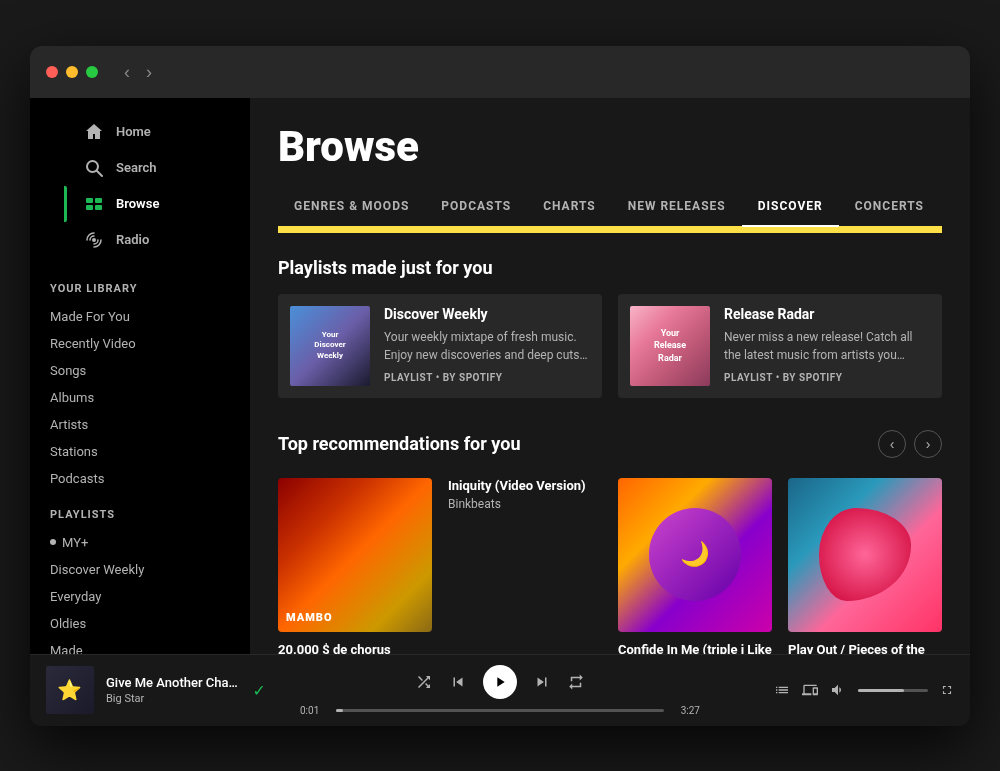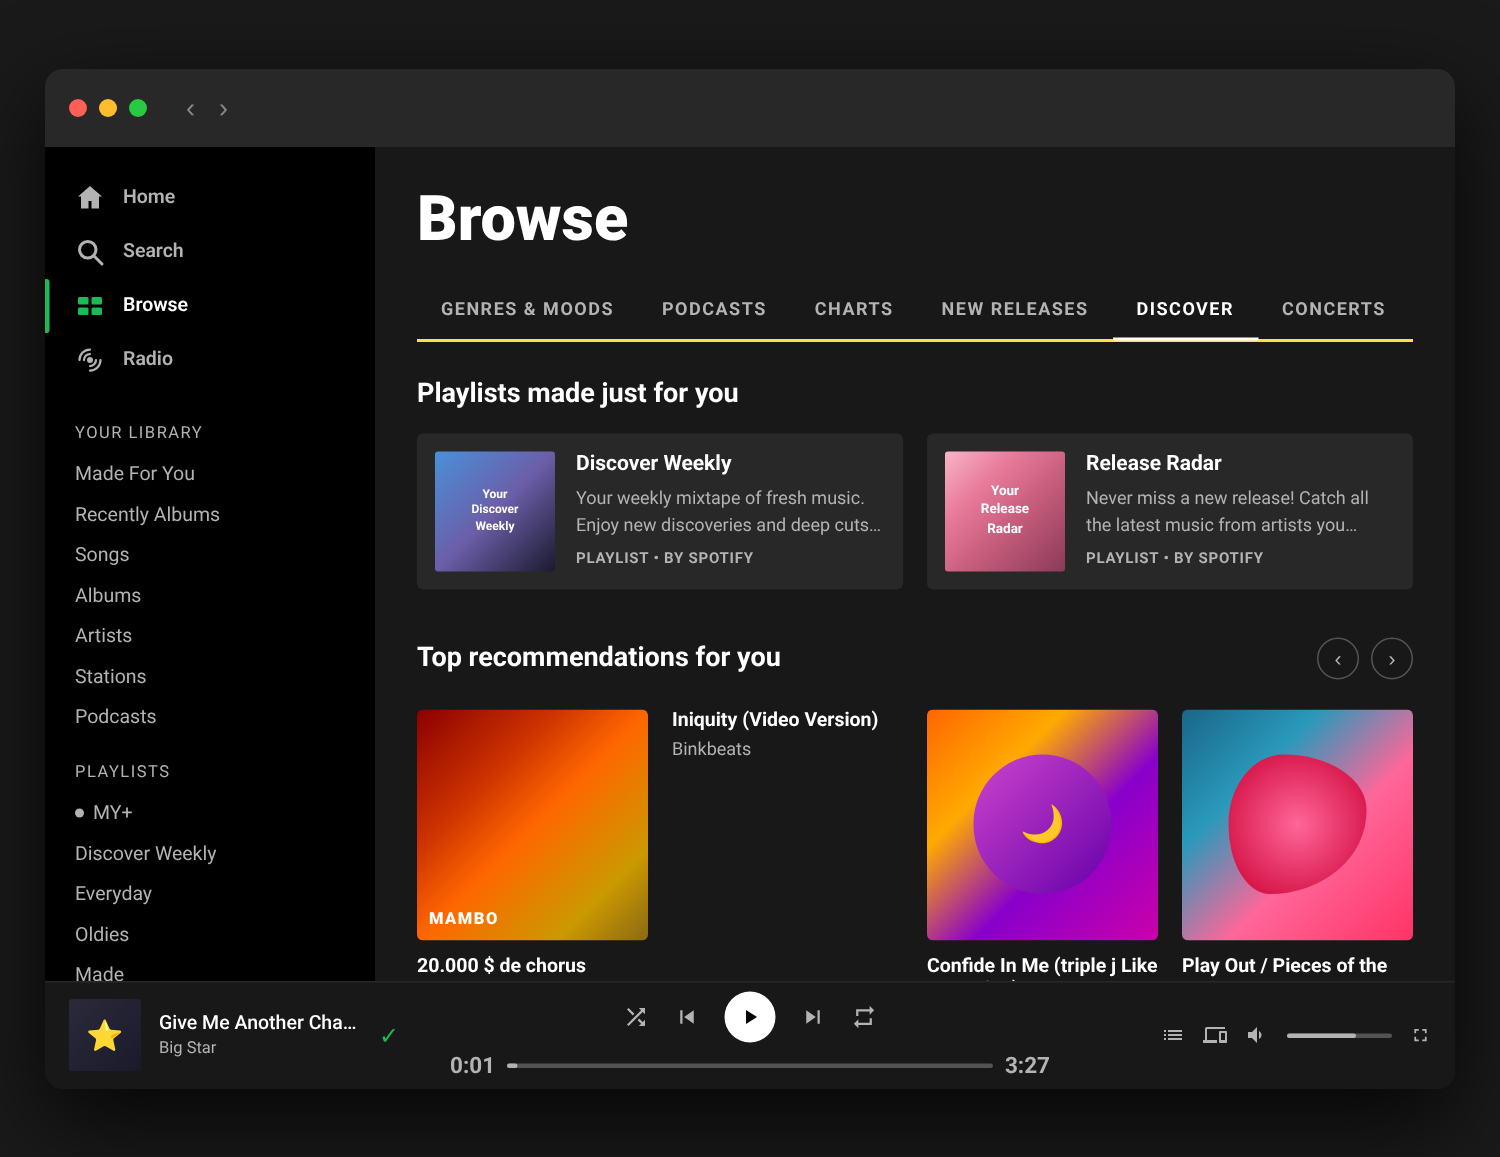--- a/index.html
+++ b/index.html
@@ -92,20 +92,21 @@
       width: 220px;
       background: #000;
       display: flex;
       flex-direction: column;
       flex-shrink: 0;
       overflow-y: auto;
       padding-bottom: 8px;
     }
     .sidebar-nav {
       padding: 16px 0 8px 0;
+      margin-left: 34px;
     }
     .sidebar-item {
       display: flex;
       align-items: center;
       gap: 12px;
       padding: 8px 20px;
       color: #b3b3b3;
       font-size: 13px;
       font-weight: 600;
       cursor: pointer;
@@ -128,21 +129,21 @@
       height: 20px;
       display: flex;
       align-items: center;
       justify-content: center;
       flex-shrink: 0;
     }
     .sidebar-section-label {
       padding: 16px 20px 8px;
       color: #b3b3b3;
       font-size: 11px;
-      font-weight: 400;
+      font-weight: 700;
       letter-spacing: 1px;
       text-transform: uppercase;
     }
     .sidebar-link {
       display: block;
       padding: 6px 20px;
       color: #b3b3b3;
       font-size: 13px;
       font-weight: 400;
       cursor: pointer;
@@ -172,21 +173,21 @@
     .browse-title {
       font-size: 42px;
       font-weight: 900;
       color: #fff;
       margin-bottom: 16px;
     }
     
     .tabs {
       display: flex;
       gap: 0;
-      border-bottom: 2px solid #fde047;
+      border-bottom: 7px solid #fde047;
       margin: 0 28px;
     }
     .tab {
       padding: 12px 16px;
       color: #b3b3b3;
       font-size: 12px;
       font-weight: 700;
       letter-spacing: 1px;
       text-transform: uppercase;
       cursor: pointer;
@@ -445,23 +446,22 @@
     }
     .progress-bar-container {
       display: flex;
       align-items: center;
       gap: 8px;
       width: 100%;
       max-width: 400px;
     }
     .time-label {
       color: #b3b3b3;
-      font-size: 15px;
+      font-size: 10px;
       min-width: 28px;
-      font-weight: bold;
     }
     .time-label.right { text-align: right; }
     .progress-track {
       flex: 1;
       height: 3px;
       background: #535353;
       border-radius: 2px;
       position: relative;
     }
     .progress-fill {
@@ -604,21 +604,21 @@
               <path d="M3 10a7 7 0 0 1 7-7" stroke="currentColor" stroke-width="1.5" fill="none" stroke-linecap="round"></path>
               <path d="M17 10a7 7 0 0 1-7 7" stroke="currentColor" stroke-width="1.5" fill="none" stroke-linecap="round"></path>
             </svg>
           </div>
           <span>Radio</span>
         </div>
       </div>
 
       <div class="sidebar-section-label">YOUR LIBRARY</div>
       <a class="sidebar-link">Made For You</a>
-      <a class="sidebar-link">Recently Albums</a>
+      <a class="sidebar-link">Recently Video</a>
       <a class="sidebar-link">Songs</a>
       <a class="sidebar-link">Albums</a>
       <a class="sidebar-link">Artists</a>
       <a class="sidebar-link">Stations</a>
       <a class="sidebar-link">Podcasts</a>
 
       <div class="sidebar-section-label">PLAYLISTS</div>
       <div class="sidebar-link has-dot">
         <span class="sidebar-dot"></span>
         <span>MY+</span>

